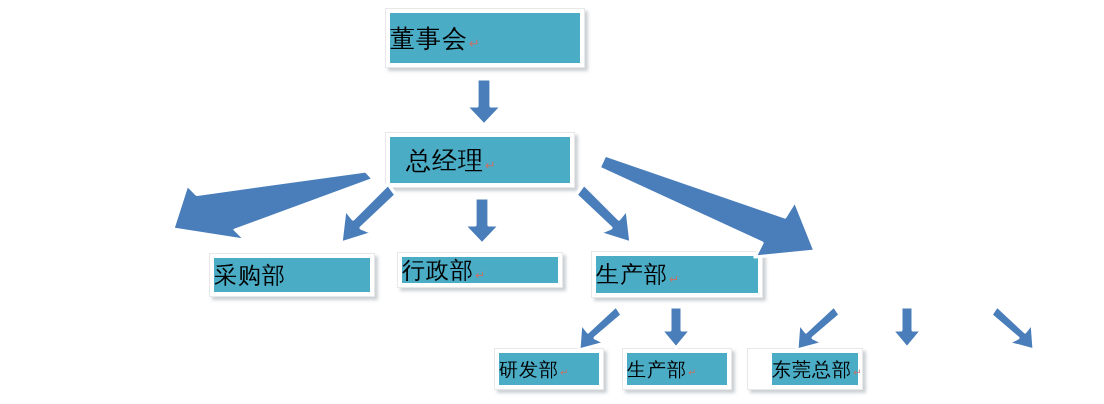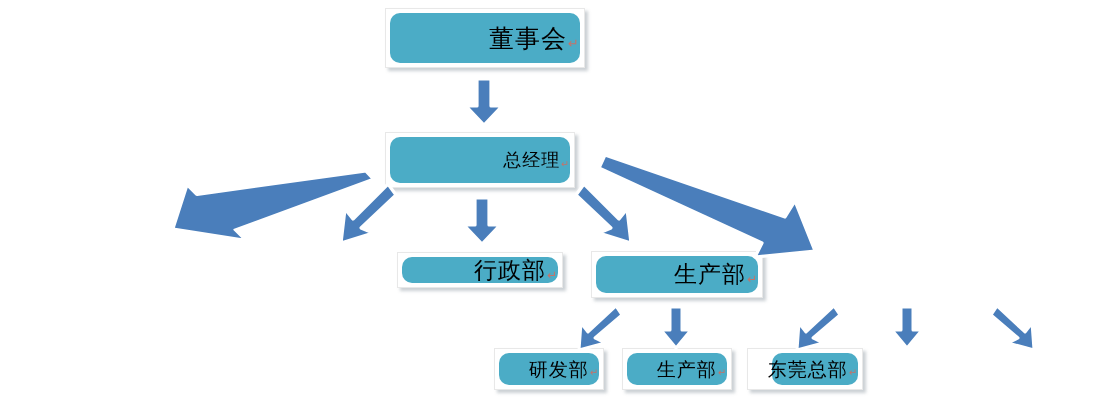--- a/index.html
+++ b/index.html
@@ -25,34 +25,33 @@
     border: 1px solid #e8e8e8;
     padding: 4px;
     box-shadow: 3px 3px 3px rgba(120,135,145,0.38);
   }
   .node-inner {
     width: 100%;
     height: 100%;
     background: #4BACC6;
     display: flex;
     align-items: center;
-    justify-content: flex-end;
+    justify-content: flex-start;
     box-sizing: border-box;
-    border-radius: 10px;
   }
   .node-label {
     color: #000000;
     font-family: "Liberation Serif", "DejaVu Serif", serif;
     font-weight: 400;
     letter-spacing: 1px;
     white-space: nowrap;
     line-height: 1;
   }
   .lvl1 .node-label { font-size: 25px; }
-  .lvl2 .node-label { font-size: 18px; }
+  .lvl2 .node-label { font-size: 25px; margin-left: 16px; }
   .lvl3 .node-label { font-size: 23px; }
   .lvl4 .node-label { font-size: 19px; }
 
   .pilcrow {
     color: #C4736A;
     font-family: "DejaVu Sans", sans-serif;
     font-size: 0.52em;
     margin-left: 1px;
     vertical-align: baseline;
     position: relative;
@@ -77,20 +76,25 @@
     </div>
   </div>
 
   <div class="node lvl2" style="left:385px; top:132px; width:190px; height:56px;">
     <div class="node-inner">
       <span class="node-label"><span>总经理</span><span class="pilcrow">↵</span></span>
     </div>
   </div>
 
 
+  <div class="node lvl3" style="left:209px; top:253px; width:166px; height:44px;">
+    <div class="node-inner">
+      <span class="node-label"><span>采购部</span><span class="pilcrow"></span></span>
+    </div>
+  </div>
 
   <div class="node lvl3" style="left:397px; top:252px; width:166px; height:36px;">
     <div class="node-inner">
       <span class="node-label"><span>行政部</span><span class="pilcrow">↵</span></span>
     </div>
   </div>
 
   <div class="node lvl3" style="left:591px; top:251px; width:172px; height:47px;">
     <div class="node-inner">
       <span class="node-label"><span>生产部</span><span class="pilcrow">↵</span></span>

